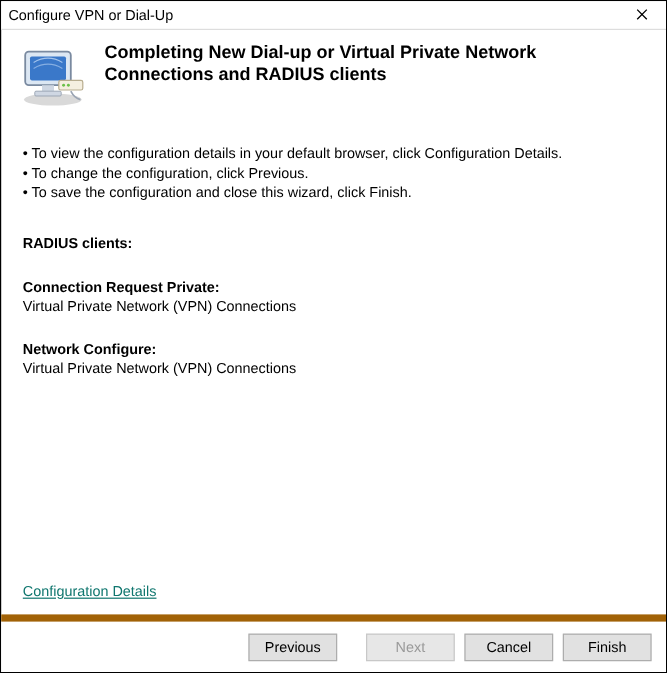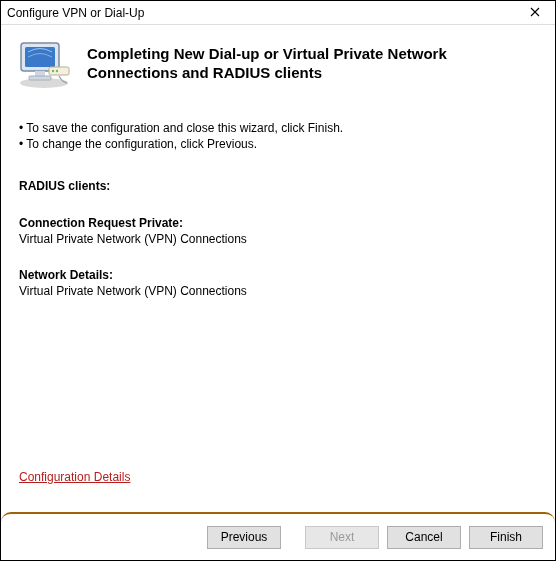--- a/index.html
+++ b/index.html
@@ -36,21 +36,21 @@
     height: 24px;
     display: flex;
     align-items: center;
     justify-content: center;
     cursor: pointer;
   }
   .titlebar .close svg { width: 10px; height: 10px; }
   .header-area {
     display: flex;
     padding: 10px 18px 6px 14px;
-    align-items: center;
+    align-items: flex-start;
     gap: 14px;
   }
   .icon-box {
     width: 58px;
     flex: none;
     padding-top: 2px;
   }
   .wizard-heading {
     font-family: Tahoma, "Segoe UI", sans-serif;
     font-size: 15px;
@@ -67,36 +67,35 @@
     overflow: hidden;
   }
   .intro { margin-bottom: 12px; }
   .bullets { margin-bottom: 26px; }
   .bullets div { }
   .section-label { font-weight: 700; margin-top: 20px; }
   .section-value { margin-bottom: 10px; }
   .config-link {
     position: absolute;
     left: 18px;
-    bottom: 76px;
-    color: #b91c1c;
+    bottom: 60px;
+    color: #0f766e;
     text-decoration: underline;
     cursor: pointer;
     font-size: 12px;
   }
   .button-row {
-    border-top: 2px solid #a16207;
+    border-top: 6px solid #a16207;
     background: #fff;
     height: 48px;
     display: flex;
     align-items: center;
     justify-content: flex-end;
     padding: 0 12px;
     gap: 8px;
-    border-radius: 10px;
   }
   .btn {
     min-width: 74px;
     height: 23px;
     font-size: 12px;
     font-family: "Segoe UI", Tahoma, sans-serif;
     background: #e1e1e1;
     border: 1px solid #adadad;
     color: #000;
     cursor: pointer;
@@ -141,30 +140,31 @@
         <circle cx="42" cy="34" r="1.2" fill="#6cc04a"></circle>
         <path d="M44 39 q3 6 8 7" stroke="#9aa4b3" stroke-width="1.4" fill="none"></path>
       </svg>
     </div>
     <div class="wizard-heading">Completing New Dial-up or Virtual Private Network Connections and RADIUS clients</div>
   </div>
 
   <div class="body-area">
 
     <div class="bullets">
+      <div> •  To view the configuration details in your default browser, click Configuration Details.</div>
+      <div> •  To change the configuration, click Previous.</div>
       <div> •  To save the configuration and close this wizard, click Finish.</div>
-      <div> •  To change the configuration, click Previous.</div>
     </div>
 
     <div class="section-label">RADIUS clients:</div>
 
     <div class="section-label">Connection Request Private:</div>
     <div class="section-value">Virtual Private Network (VPN) Connections</div>
 
-    <div class="section-label">Network Details:</div>
+    <div class="section-label">Network Configure:</div>
     <div class="section-value">Virtual Private Network (VPN) Connections</div>
   </div>
 
   <a class="config-link">Configuration Details</a>
 
   <div class="button-row">
     <button class="btn">Previous</button>
     <button class="btn" disabled="">Next</button>
     <button class="btn">Cancel</button>
     <button class="btn">Finish</button>

